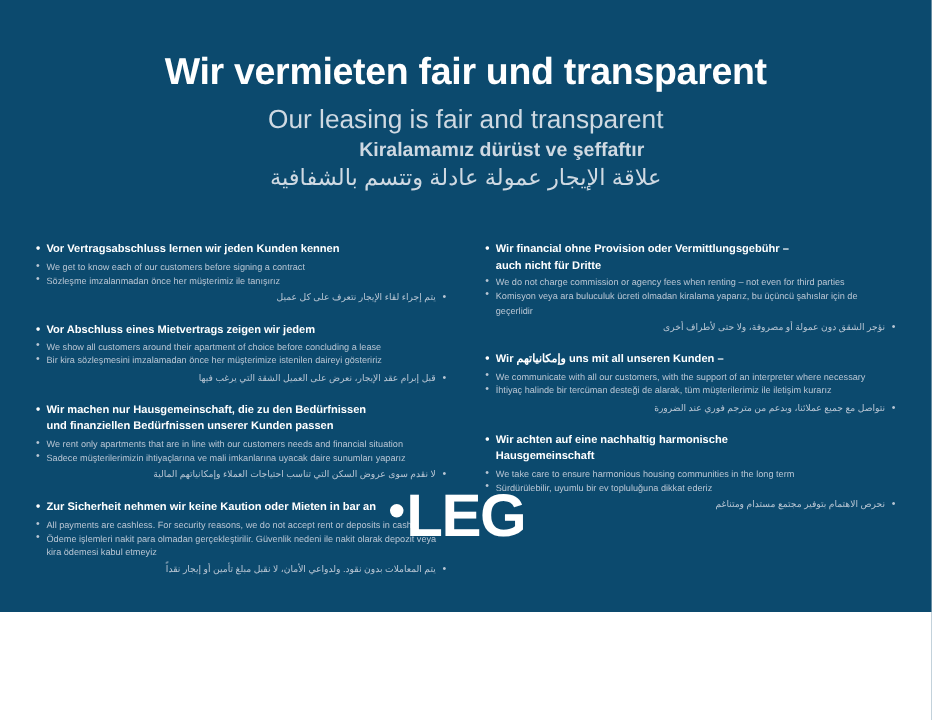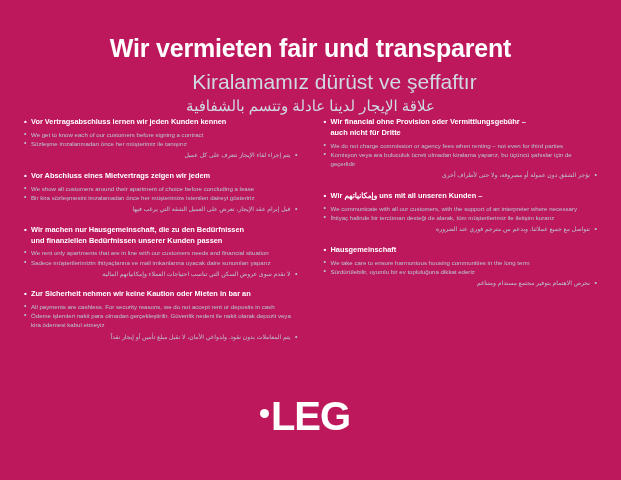--- a/index.html
+++ b/index.html
@@ -9,22 +9,22 @@
   }
   body {
     width: 621px;
     height: 480px;
     overflow: hidden;
     font-family: "Liberation Sans", sans-serif;
   }
   .poster {
     position: relative;
     width: 621px;
-    height: 480px;
-    background: #be185d;
+    height: 408px;
+    background: #0c4a6e;
     color: #ffffff;
     box-sizing: border-box;
     padding: 0;
   }
   .headline-block {
     text-align: center;
     padding-top: 34px;
   }
   .headline-de {
     font-size: 25px;
@@ -35,39 +35,39 @@
     margin: 0 0 6px 0;
   }
   .headline-en {
     font-size: 17.5px;
     font-weight: normal;
     color: #cfd9e2;
     line-height: 1.2;
     margin: 0 0 2px 0;
   }
   .headline-tr {
-    font-size: 21px;
-    font-weight: normal;
+    font-size: 13px;
+    font-weight: bold;
     color: #cfd9e2;
     line-height: 1.2;
     margin: 0 0 2px 0;
     padding-left: 48px;
   }
   .headline-ar {
     font-size: 15px;
     font-weight: normal;
     color: #cfd9e2;
     line-height: 1.3;
     margin: 0;
     direction: rtl;
   }
 
   .columns {
     display: flex;
-    margin-top: 2px;
+    margin-top: 32px;
     padding: 0 24px;
     box-sizing: border-box;
     gap: 26px;
   }
   .col {
     width: 50%;
     box-sizing: border-box;
   }
   .item {
     margin-bottom: 11px;
@@ -157,22 +157,23 @@
     margin-right: -9px;
   }
 </style>
 </head>
 <body>
 
 <div class="poster">
 
   <div class="headline-block">
     <div class="headline-de">Wir vermieten fair und transparent</div>
+    <div class="headline-en">Our leasing is fair and transparent</div>
     <div class="headline-tr">Kiralamamız dürüst ve şeffaftır</div>
-    <div class="headline-ar">علاقة الإيجار لدينا عادلة وتتسم بالشفافية</div>
+    <div class="headline-ar">علاقة الإيجار عمولة عادلة وتتسم بالشفافية</div>
   </div>
 
   <div class="columns">
 
     <div class="col">
 
       <div class="item">
         <div class="item-de">
           <span>Vor Vertragsabschluss lernen wir jeden Kunden kennen</span>
           <span class="line2"></span>
@@ -228,20 +229,21 @@
         <div class="item-de">
           <span>Wir وإمكانياتهم uns mit all unseren Kunden –</span>
         </div>
         <div class="item-en gap-top">We communicate with all our customers, with the support of an interpreter where necessary</div>
         <div class="item-tr">İhtiyaç halinde bir tercüman desteği de alarak, tüm müşterilerimiz ile iletişim kurarız</div>
         <div class="item-ar">نتواصل مع جميع عملائنا، وبدعم من مترجم فوري عند الضرورة</div>
       </div>
 
       <div class="item">
         <div class="item-de">
+          <span>Wir achten auf eine nachhaltig harmonische</span>
           <span class="line2">Hausgemeinschaft</span>
         </div>
         <div class="item-en gap-top">We take care to ensure harmonious housing communities in the long term</div>
         <div class="item-tr">Sürdürülebilir, uyumlu bir ev topluluğuna dikkat ederiz</div>
         <div class="item-ar">نحرص الاهتمام بتوفير مجتمع مستدام ومتناغم</div>
       </div>
 
     </div>
 
   </div>

